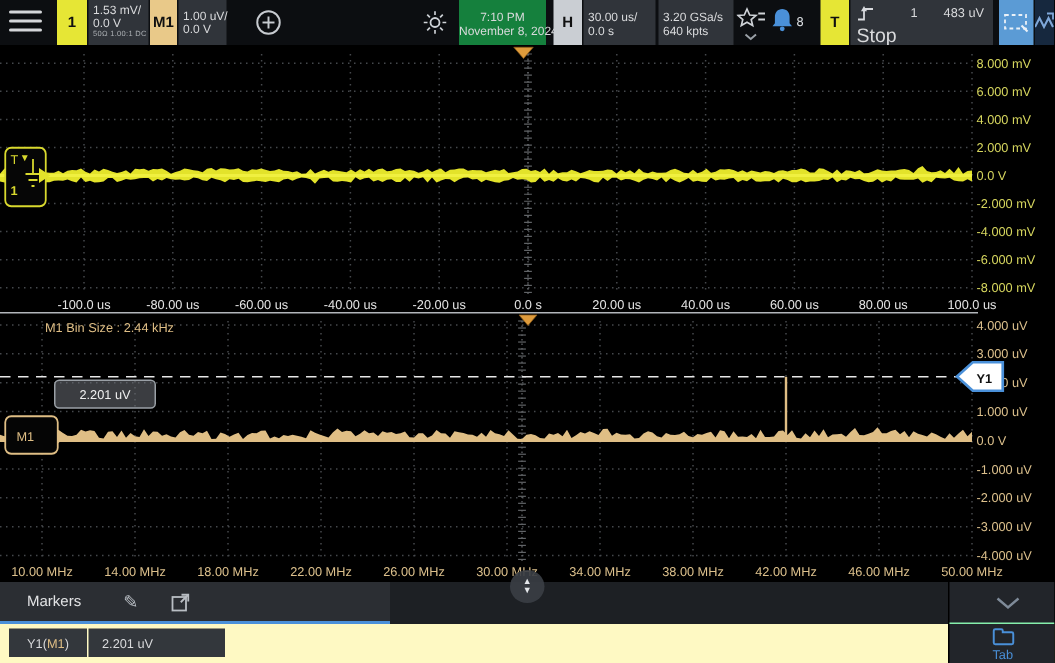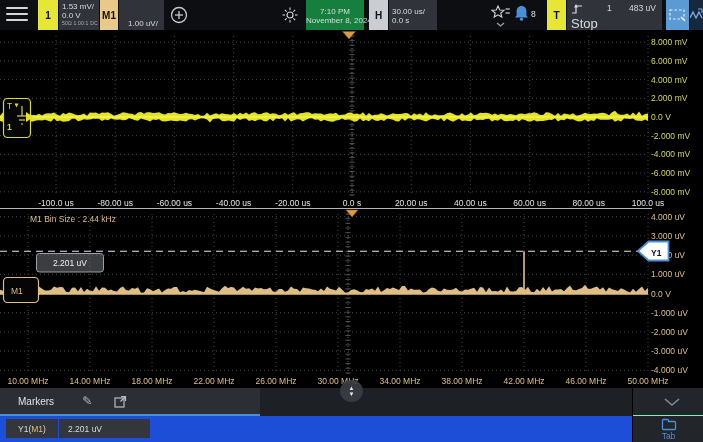--- a/index.html
+++ b/index.html
@@ -15,21 +15,21 @@
   .ln3{font-size:5px;line-height:7px;padding:0 0 0 3px;color:#aeb2b6;white-space:nowrap;letter-spacing:.2px;}
   .cent{text-align:center;padding-left:0;}
   .menu-bar{position:absolute;left:0;width:22px;height:2px;background:#d4d6d9;border-radius:1px;}
   
   svg.scope{position:absolute;left:0;top:30px;}
   text.tk{font-family:"Liberation Sans",sans-serif;font-size:8.5px;}
   
   .f-row1{position:absolute;left:0;top:388px;width:703px;height:28px;background:#1d2024;}
   .tabstrip{position:absolute;left:0;top:0;width:260px;height:26px;background:#2b2e33;
             border-bottom:2px solid #4a90d9;display:flex;align-items:center;}
-  .f-row2{position:absolute;left:0;top:416px;width:703px;height:26px;background:#1d4ed8;}
+  .f-row2{position:absolute;left:0;top:416px;width:703px;height:26px;background:#fef9c3;}
   .pill{position:absolute;top:3px;height:19px;background:#33373c;color:#d9dadc;font-size:8.5px;
         display:flex;align-items:center;}
   .rpanel{position:absolute;left:632px;top:388px;width:71px;height:54px;background:#22252a;border-left:1px solid #000;}
   .rpanel .lower{position:absolute;left:0;top:27px;width:71px;height:27px;border-top:1px solid #86efac;
                  display:flex;flex-direction:column;align-items:center;justify-content:flex-start;}
   .updown{position:absolute;left:340px;top:380px;width:23px;height:22px;border-radius:50%;
           background:rgba(58,62,68,.92);z-index:5;display:flex;flex-direction:column;
           align-items:center;justify-content:center;color:#e6e9ec;font-size:6px;line-height:6px;}
 </style>
 </head>
@@ -46,21 +46,21 @@
     </div>
 
     <div class="badge" style="left:38px;width:20px;background:#e6e635;">1</div>
     <div class="hbox" style="left:59px;width:40px;">
       <div class="ln1">1.53 mV/</div>
       <div class="ln2">0.0 V</div>
       <div class="ln3">50Ω 1.00:1 DC</div>
     </div>
 
     <div class="badge" style="left:100px;width:18px;background:#e9c989;">M1</div>
-    <div class="hbox" style="left:119px;width:45px;padding-top:17px;text-align:center;">
+    <div class="hbox" style="left:119px;width:32px;padding-top:4px;">
       <div class="ln1">1.00 uV/</div>
       <div class="ln2">0.0 V</div>
     </div>
 
     <div style="position:absolute;left:170px;top:6px;width:18px;height:18px;">
       <svg width="18" height="18">
         <circle cx="9" cy="9" r="7.5" fill="none" stroke="#c7cbd0" stroke-width="1.3"></circle>
         <line x1="9" y1="5" x2="9" y2="13" stroke="#c7cbd0" stroke-width="1.3"></line>
         <line x1="5" y1="9" x2="13" y2="9" stroke="#c7cbd0" stroke-width="1.3"></line>
       </svg>
@@ -86,20 +86,24 @@
       <div class="ln1 cent">7:10 PM</div>
       <div class="ln2 cent">November 8, 2024</div>
     </div>
 
     <div class="badge" style="left:369px;width:19px;background:#caced3;">H</div>
     <div class="hbox" style="left:389px;width:48px;padding-top:5px;">
       <div class="ln1">30.00 us/</div>
       <div class="ln2">0.0 s</div>
     </div>
 
+    <div class="hbox" style="left:439px;width:50px;padding-top:5px;">
+      <div class="ln1">3.20 GSa/s</div>
+      <div class="ln2">640 kpts</div>
+    </div>
 
     <div style="position:absolute;left:491px;top:4px;width:20px;height:24px;">
       <svg width="20" height="24">
         <polygon points="7,2 8.8,6 13,6.3 9.8,9 10.8,13 7,10.8 3.2,13 4.2,9 1,6.3 5.2,6" fill="none" stroke="#cfd3d8" stroke-width="1.1"></polygon>
         <line x1="14.5" y1="5" x2="19" y2="5" stroke="#cfd3d8" stroke-width="1.2"></line>
         <line x1="14.5" y1="9" x2="19" y2="9" stroke="#cfd3d8" stroke-width="1.2"></line>
         <polyline points="6,19 9.5,22 13,19" fill="none" stroke="#9aa0a7" stroke-width="1.3"></polyline>
       </svg>
     </div>
 

